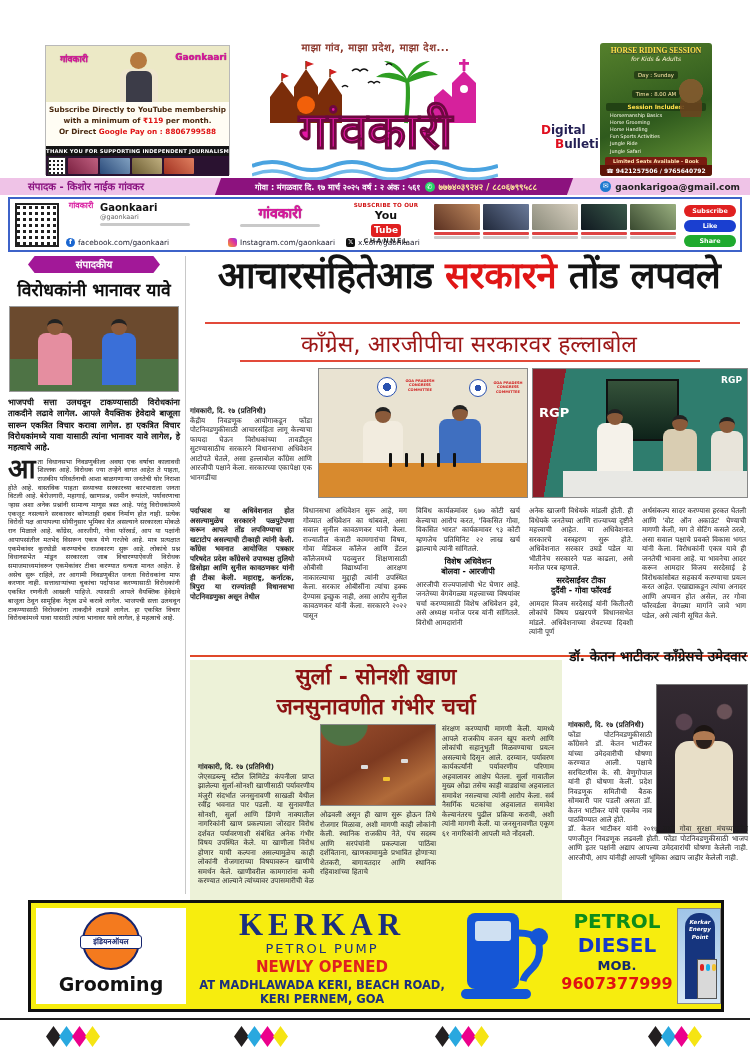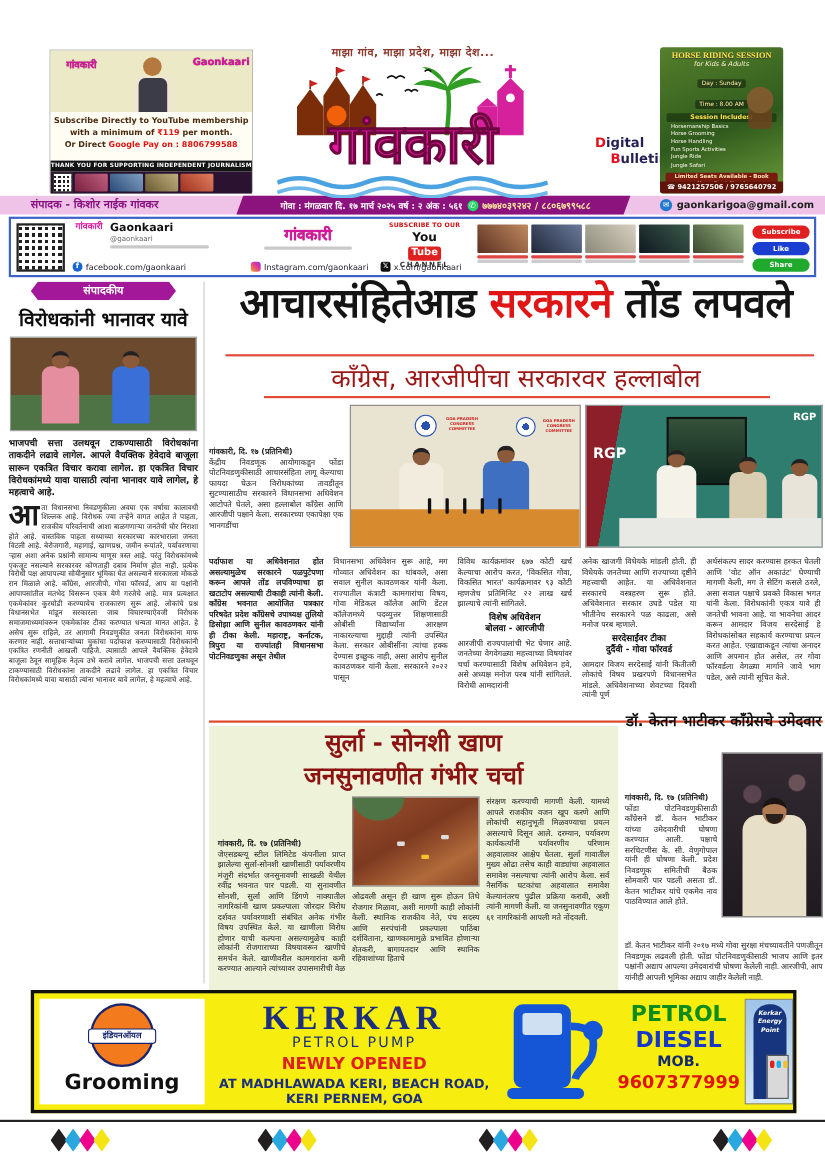--- a/index.html
+++ b/index.html
@@ -456,21 +456,21 @@
   <div class="abs" style="left:568px;top:682px;width:180px;height:212px;">
     <div class="news-col" style="position:absolute;left:0;top:0;width:84px;height:152px;">
       <div class="dl">गांवकारी, दि. १७ (प्रतिनिधी)</div>
       <span>फोंडा पोटनिवडणुकीसाठी काँग्रेसने डॉ. केतन भाटीकर यांच्या उमेदवारीची घोषणा करण्यात आली. पक्षाचे सरचिटणीस के. सी. वेणुगोपाल यांनी ही घोषणा केली. प्रदेश निवडणूक समितीची बैठक सोमवारी पार पडली असता डॉ. केतन भाटीकर यांचे एकमेव नाव पाठविण्यात आले होते.</span>
     </div>
     <div class="abs ketan-photo" style="left:88px;top:2px;width:92px;height:150px;">
       <div class="kp-body"></div>
         <div class="kp-head"></div>
         <div class="kp-beard"></div>
     </div>
-    <div class="news-col" style="position:absolute;left:0;top:174px;width:180px;height:54px;font-family:Liberation Serif, serif;">डॉ. केतन भाटीकर यांनी २०१७ मध्ये गोवा सुरक्षा मंचच्यावतीने पणजीतून निवडणूक लढवली होती. फोंडा पोटनिवडणुकीसाठी भाजप आणि इतर पक्षांनी अद्याप आपल्या उमेदवारांची घोषणा केलेली नाही. आरजीपी, आप यांनीही आपली भूमिका अद्याप जाहीर केलेली नाही.</div>
+    <div class="news-col" style="position:absolute;left:0;top:142px;width:180px;height:54px;">डॉ. केतन भाटीकर यांनी २०१७ मध्ये गोवा सुरक्षा मंचच्यावतीने पणजीतून निवडणूक लढवली होती. फोंडा पोटनिवडणुकीसाठी भाजप आणि इतर पक्षांनी अद्याप आपल्या उमेदवारांची घोषणा केलेली नाही. आरजीपी, आप यांनीही आपली भूमिका अद्याप जाहीर केलेली नाही.</div>
   </div>
 
   <div class="abs kerkar">
     <div class="ioc-panel">
       <div class="ioc-circle">
         <div class="ioc-band">इंडियनऑयल</div>
       </div>
       <div class="ioc-name">Grooming</div>
     </div>
     <div class="kerkar-mid">

